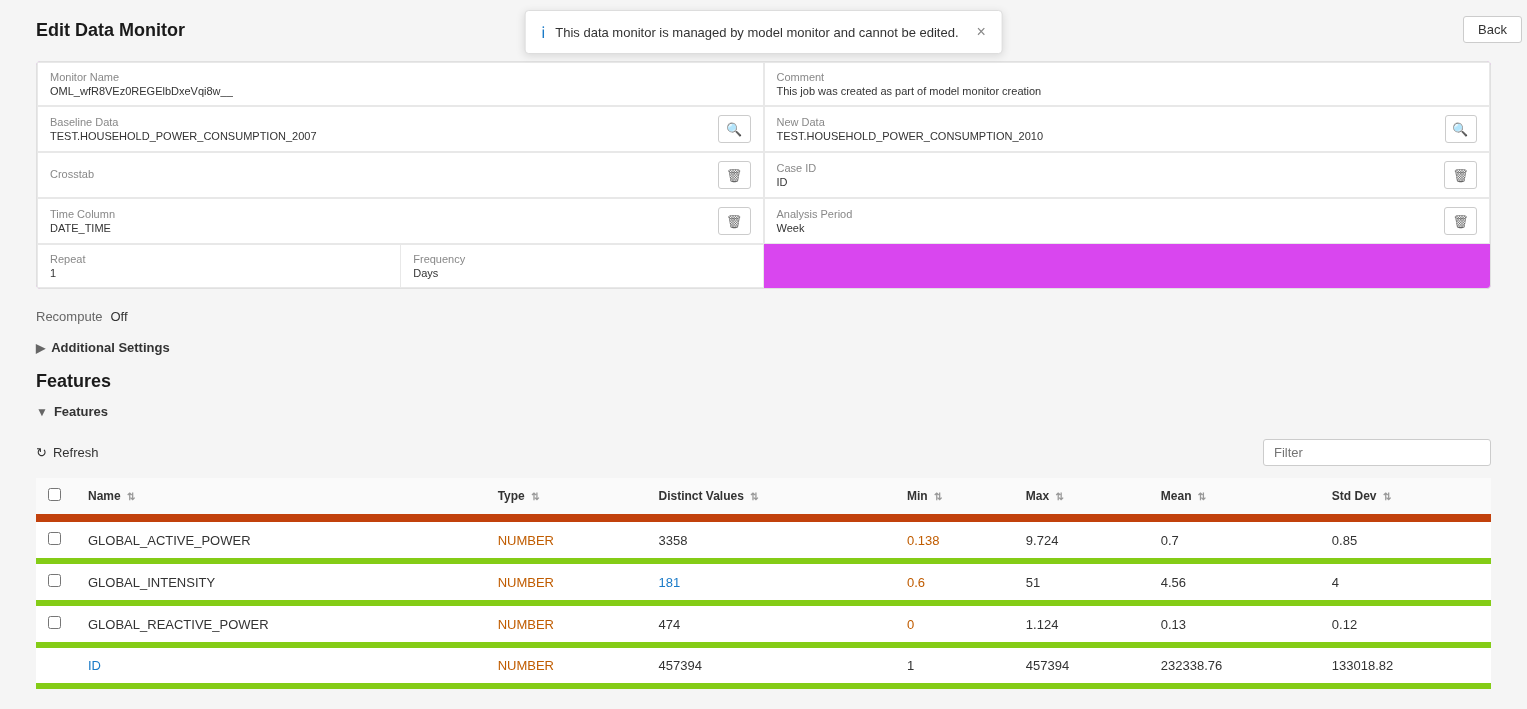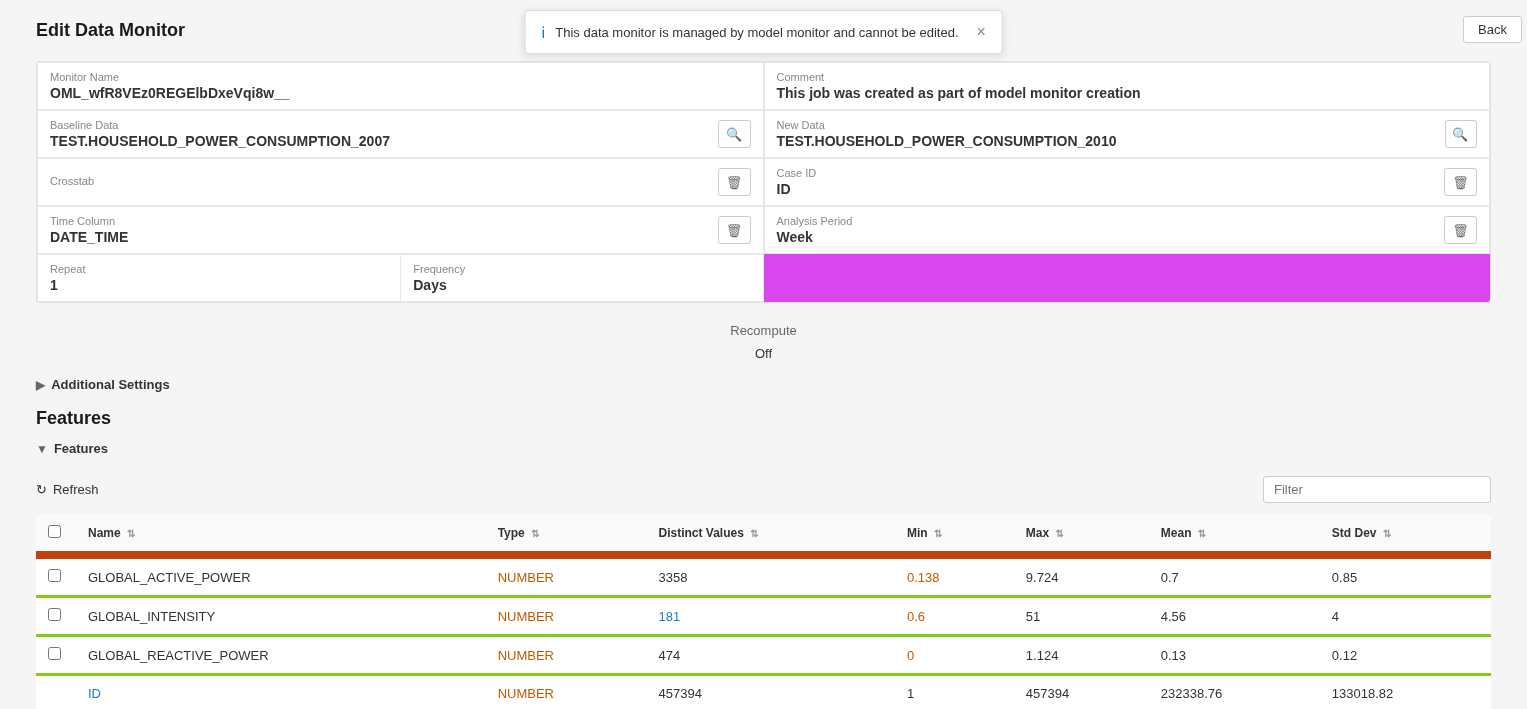--- a/index.html
+++ b/index.html
@@ -40,34 +40,34 @@
     }
     .field-cell.with-action {
       display: flex; align-items: center;
     }
     .field-content { flex: 1; }
 
     .field-label {
       font-size: 11px; color: #888; margin-bottom: 2px;
     }
     .field-value {
-      font-size: 14px; color: #333; font-weight: 700;
+      font-size: 11px; color: #333; font-weight: 400;
     }
     .field-value.muted { color: #aaa; }
 
     .icon-btn {
       background: none; border: 1px solid #ccc; border-radius: 3px;
       padding: 4px 7px; cursor: pointer; color: #666; font-size: 13px;
       display: flex; align-items: center; justify-content: center;
       min-width: 28px; height: 28px;
     }
 
     .recompute-row {
       display: flex; align-items: center; gap: 8px;
-      padding: 8px 0; font-size: 13px; margin-bottom: 8px; flex-direction: column;
+      padding: 8px 0; font-size: 13px; margin-bottom: 8px;
     }
     .recompute-label { color: #666; }
     .off-badge { color: #333; font-weight: 500; }
 
     .additional-settings {
       display: flex; align-items: center; gap: 6px;
       font-size: 13px; font-weight: 600; color: #333;
       cursor: pointer; margin-bottom: 16px;
     }
     .chevron { font-size: 12px; color: #666; }
@@ -94,21 +94,21 @@
     }
 
     .data-table { width: 100%; border-collapse: collapse; background: #fff; }
     .data-table th {
       text-align: left; padding: 10px 12px; font-size: 12px; font-weight: 600;
       color: #333; border-bottom: 8px solid #c2410c; background: #fafafa;
       white-space: nowrap;
     }
     .data-table th .sort-icon { color: #999; font-size: 10px; margin-left: 3px; }
     .data-table td {
-      padding: 10px 12px; font-size: 13px; border-bottom: 3px solid #84cc16;
+      padding: 10px 12px; font-size: 13px; border-bottom: 6px solid #84cc16;
       color: #333;
     }
 
     .data-table td.number-type { color: #c05c00; font-weight: 500; }
     .data-table td.link-val { color: #1a7ac7; }
     .data-table td.warn-val { color: #c05c00; }
 
     .checkbox-cell { width: 40px; }
     input[type=checkbox] { cursor: pointer; }
     .freq-cell { padding: 8px 12px; }

